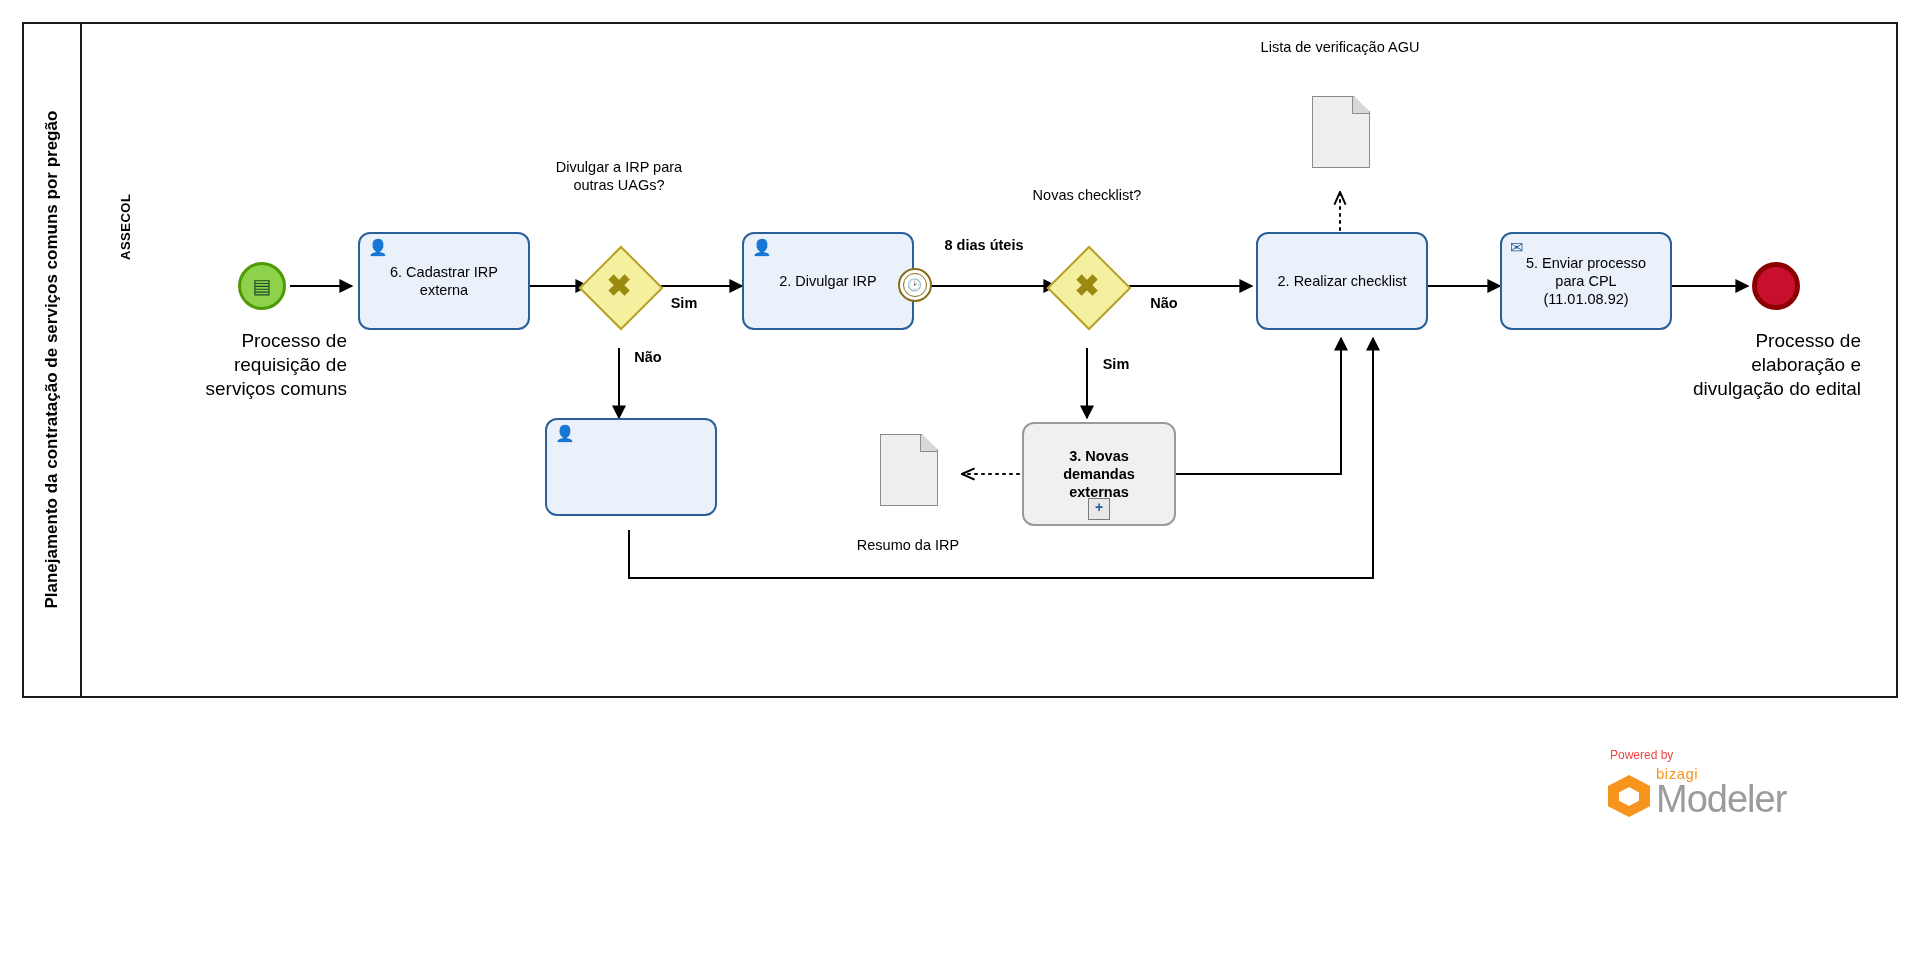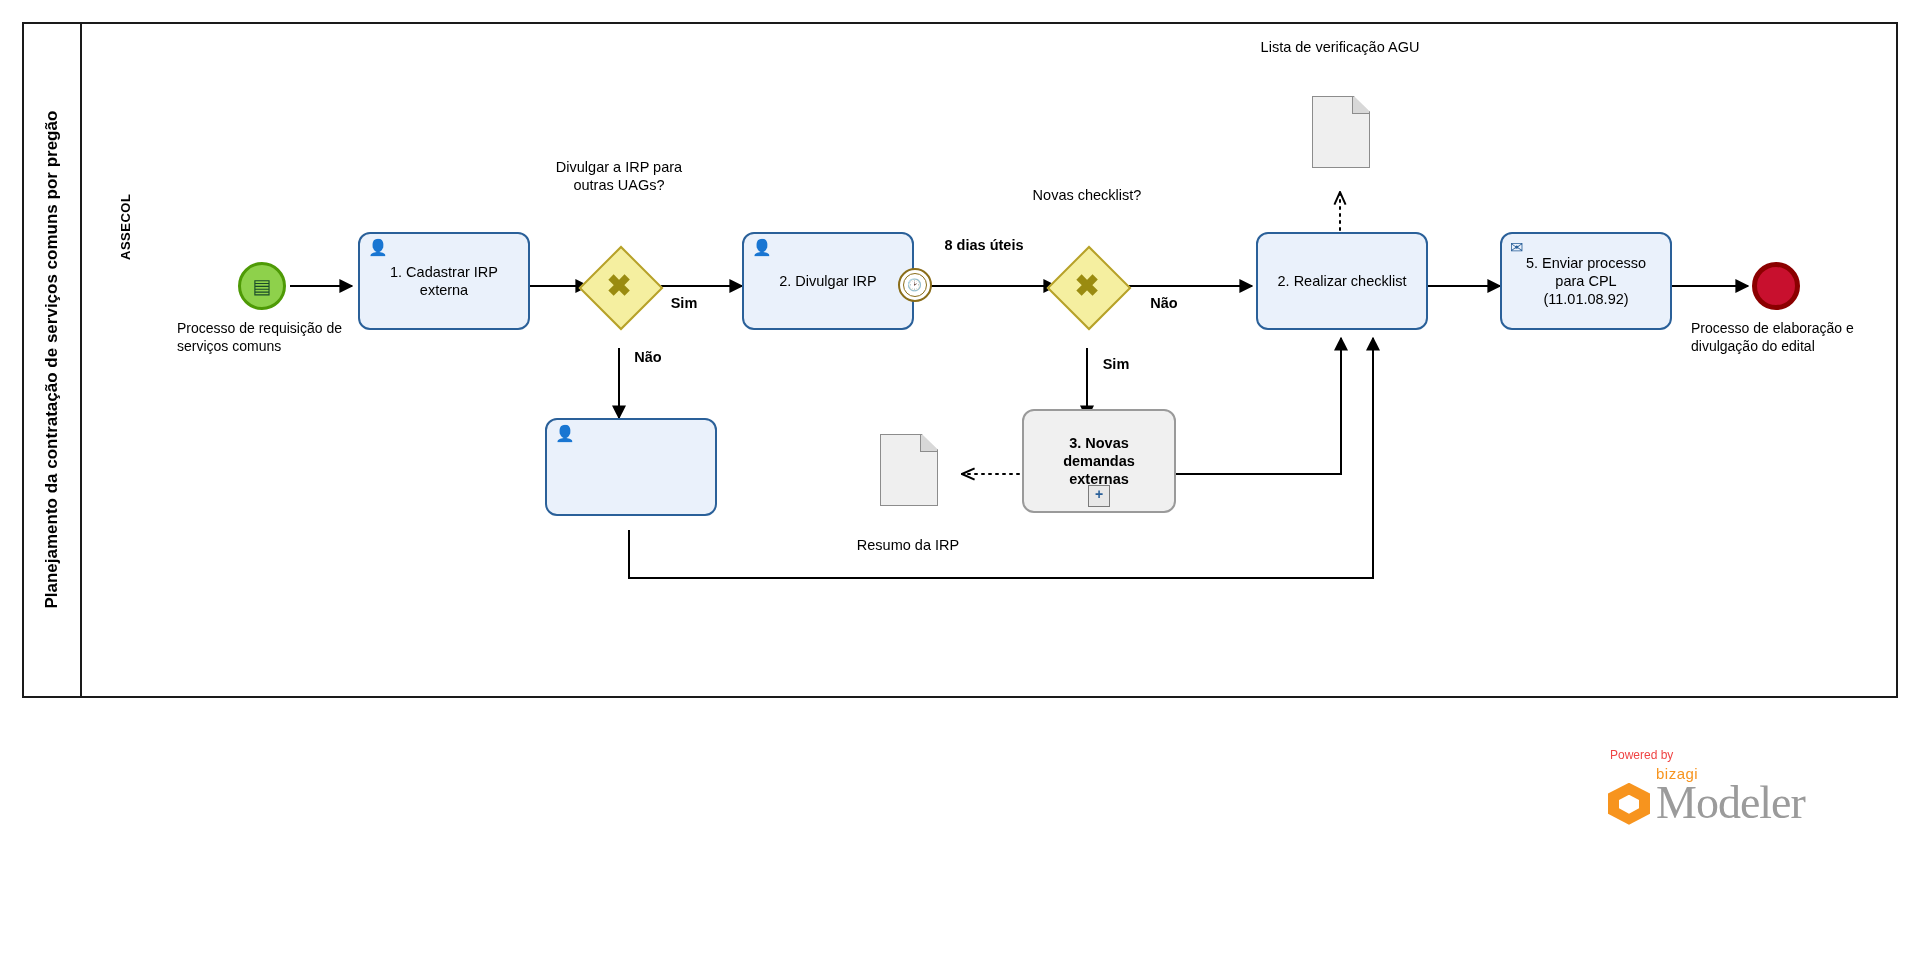--- a/index.html
+++ b/index.html
@@ -91,24 +91,25 @@
     border: 5px solid #8b0000;
     background: #c8102e;
   }
   .event-icon {
     font-size: 20px;
     color: #1a4b2a;
     line-height: 1;
   }
   .event-label {
     position: absolute;
-    text-align: left;
-    font-size: 14px;
+    text-align: right;
+    font-size: 19px;
     line-height: 1.25;
     width: 170px;
+    margin-top: 9px;
   }
 
   .task {
     width: 172px; height: 98px;
     border: 2px solid #2a6099;
     border-radius: 12px;
     background: #eaf1fb;
     display: flex;
     align-items: center;
     justify-content: center;
@@ -255,25 +256,24 @@
     background: #ffffff;
     clip-path: polygon(50% 0%, 100% 28%, 100% 72%, 50% 100%, 0% 72%, 0% 28%);
   }
   .brand-text { line-height: 1; }
   .brand-bizagi {
     font-size: 15px;
     color: #f7941e;
     letter-spacing: 0.5px;
   }
   .brand-modeler {
-    font-size: 46px;
+    font-size: 38px;
     color: #9b9b9b;
     letter-spacing: -1px;
     line-height: 0.95;
-    font-family: Liberation Serif, serif;
   }
 </style>
 </head>
 <body>
 
 <div id="canvas">
 
   <div class="pool">
     <div class="pool-title">
       <span>Planejamento da contratação de serviços comuns por pregão</span>
@@ -321,21 +321,21 @@
     </g>
   </svg>
 
   <div class="node event start" style="left:238px; top:262px;">
     <span class="event-icon">▤</span>
   </div>
   <div class="event-label" style="left:177px; top:320px;">Processo de requisição de serviços comuns</div>
 
   <div class="node task" style="left:358px; top:232px;">
     <span class="task-icon">👤</span>
-    <span class="tlabel">1. Cadastrar IRP externa</span>
+    <span class="tlabel">6. Cadastrar IRP externa</span>
   </div>
 
   <div class="gw-wrap" style="left:591px; top:258px;">
     <div class="gateway"></div>
     <div class="gw-x">✖</div>
   </div>
   <div class="gw-label" style="left:544px; top:158px;">Divulgar a IRP para outras UAGs?</div>
   <div class="flow-label" style="left:660px; top:294px; width:48px;">Sim</div>
   <div class="flow-label" style="left:624px; top:348px; width:48px;">Não</div>
 
@@ -370,21 +370,21 @@
     <span class="tlabel">5. Enviar processo para CPL (11.01.08.92)</span>
   </div>
 
   <div class="node event end" style="left:1752px; top:262px;"></div>
   <div class="event-label" style="left:1691px; top:320px;">Processo de elaboração e divulgação do edital</div>
 
   <div class="node task" style="left:545px; top:418px;">
     <span class="task-icon">👤</span>
   </div>
 
-  <div class="node task subprocess" style="left:1022px; top:409px; width:154px; height:104px;">
+  <div class="node task subprocess" style="left:1022px; top:422px; width:154px; height:104px;">
     <span class="tlabel">3. Novas demandas externas</span>
     <span class="sub-plus">+</span>
   </div>
 
   <div class="doc" style="left:880px; top:434px;">
     <div class="doc-fold"></div>
   </div>
   <div class="doc-label" style="left:828px; top:536px;">Resumo da IRP</div>
 
   <div class="brand">

